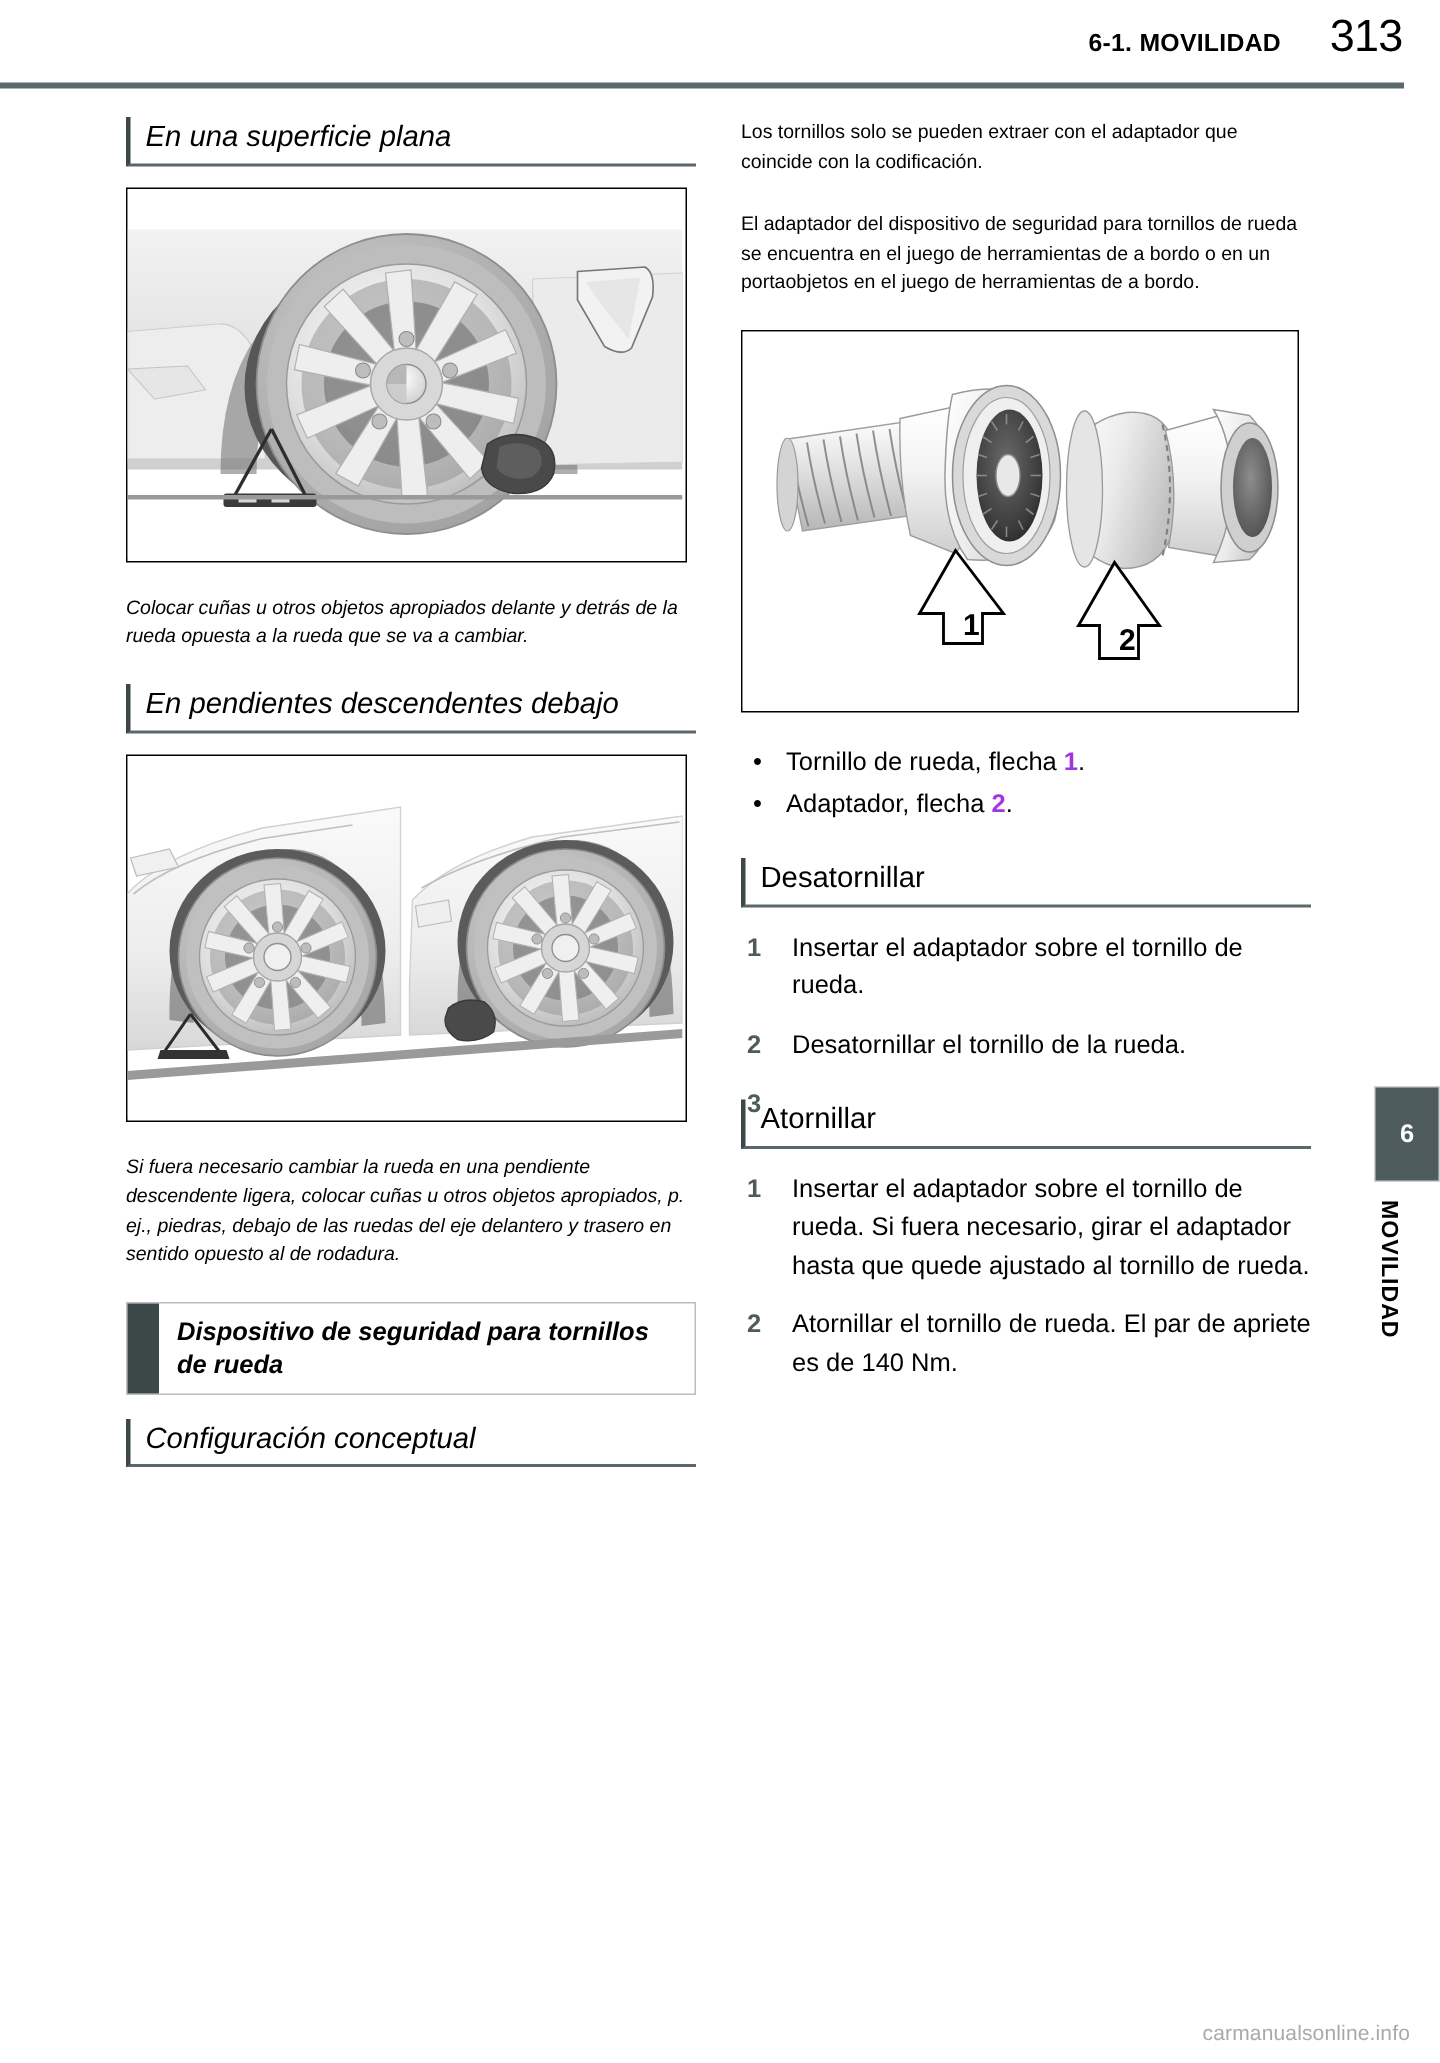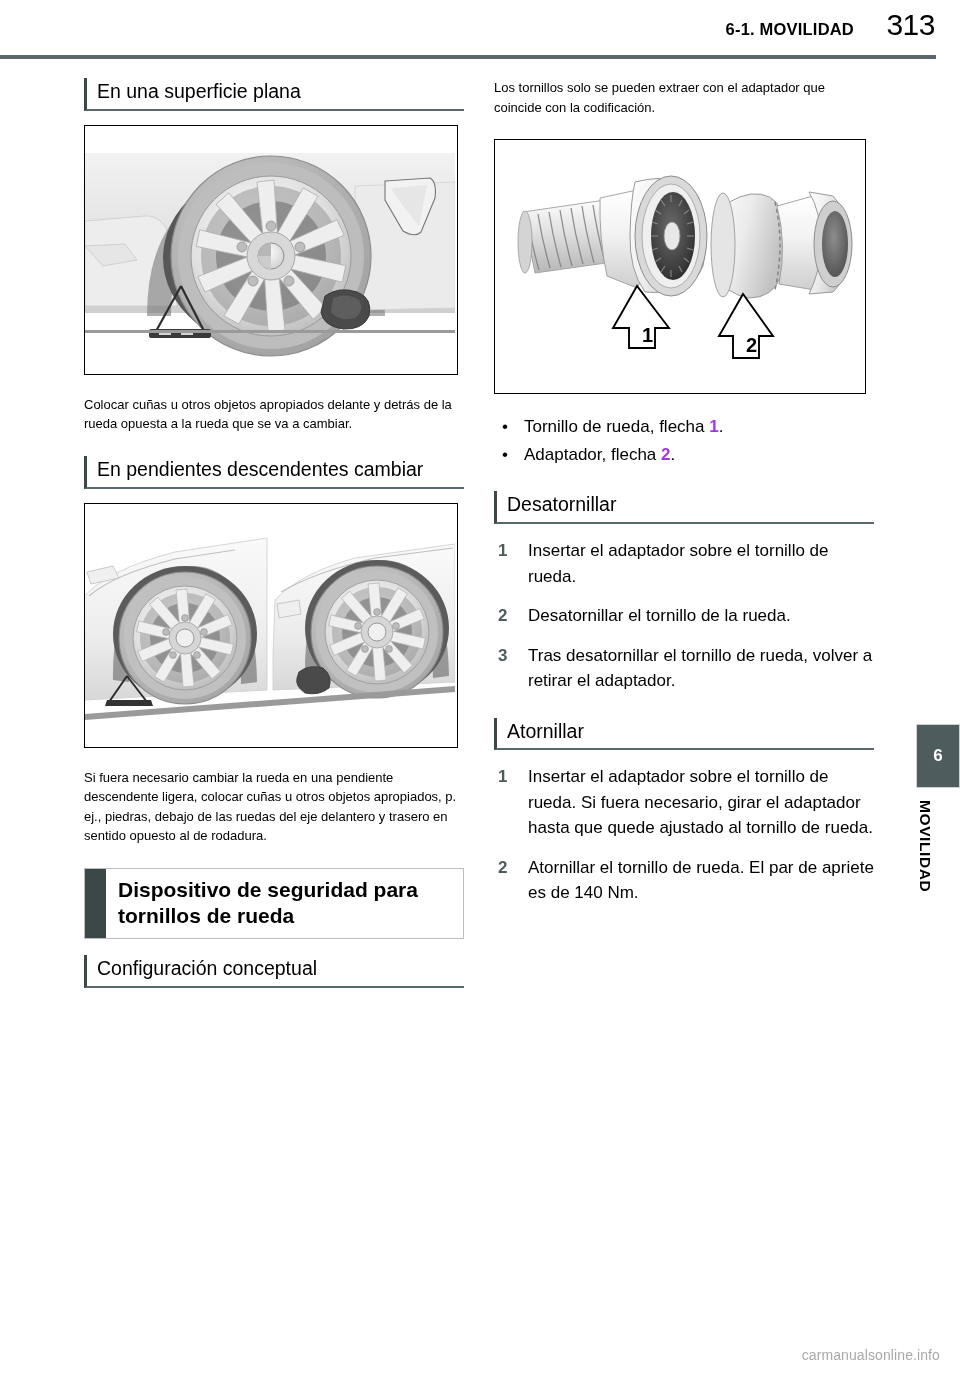--- a/index.html
+++ b/index.html
@@ -52,21 +52,21 @@
     height: 4px;
     background: #5b686b;
   }
 
   
   .column {
     position: absolute;
     top: 78px;
     width: 380px;
   }
-  .col-left  { left: 84px; }
+  .col-left  { left: 84px; font-style: italic; }
   .col-right { left: 494px; }
 
   
   .sec-head {
     position: relative;
     border-left: 3px solid #3c4748;
     border-bottom: 2px solid #5b686b;
     padding: 2px 0 5px 10px;
     margin: 0 0 14px 0;
     font-size: 19.5px;
@@ -86,21 +86,21 @@
     box-sizing: border-box;
   }
   .box-head-bar {
     width: 21px;
     flex: 0 0 21px;
     background: #3c4748;
   }
   .box-head-text {
     flex: 1 1 auto;
     padding: 8px 6px 8px 12px;
-    font-size: 21px;
+    font-size: 17px;
     font-weight: bold;
     line-height: 1.28;
     display: flex;
     align-items: center;
   }
 
   
   .body-text {
     font-size: 13px;
     line-height: 1.50;
@@ -336,21 +336,21 @@
 
         <path d="M240 170 Q254 160 272 166 Q288 172 284 190 Q278 204 258 203 Q238 200 236 186 Z" fill="#4a4a4a" stroke="#3a3a3a" stroke-width="1"></path>
         <path d="M248 172 Q262 166 274 174 Q280 184 270 192 Q254 196 246 186 Z" fill="#5e5e5e"></path>
 
         <rect x="0" y="204" width="370" height="3" fill="#9a9a9a"></rect>
       </svg>
     </div>
 
     <p class="body-text">Colocar cuñas u otros objetos apropiados delante y detrás de la rueda opuesta a la rueda que se va a cambiar.</p>
 
-    <h2 class="sec-head">En pendientes descendentes cambiar</h2>
+    <h2 class="sec-head">En pendientes descendentes debajo</h2>
 
     <div class="figure fig-slope">
       <svg width="370" height="241" viewBox="0 0 370 241">
         <defs>
           <linearGradient id="bodyg2" x1="0" y1="0" x2="0" y2="1">
             <stop offset="0" stop-color="#fafafa"></stop>
             <stop offset="0.6" stop-color="#ededed"></stop>
             <stop offset="1" stop-color="#d8d8d8"></stop>
           </linearGradient>
           <radialGradient id="rimg2" cx="0.42" cy="0.36" r="0.72">
@@ -504,20 +504,21 @@
     <h2 class="sec-head">Configuración conceptual</h2>
 
 
   </div>
 
   <div class="column col-right">
 
     <p class="body-text">Los tornillos solo se pueden extraer con el adaptador que coincide con la codificación.</p>
 
 
+    <p class="body-text">El adaptador del dispositivo de seguridad para tornillos de rueda se encuentra en el juego de herramientas de a bordo o en un portaobjetos en el juego de herramientas de a bordo.</p>
 
     <div class="figure fig-bolt">
       <svg width="368" height="251" viewBox="0 0 368 251">
         <defs>
           <linearGradient id="metal1" x1="0" y1="0" x2="0" y2="1">
             <stop offset="0" stop-color="#ffffff"></stop>
             <stop offset="0.45" stop-color="#f2f2f2"></stop>
             <stop offset="1" stop-color="#cfcfcf"></stop>
           </linearGradient>
           <linearGradient id="metal2" x1="0" y1="0" x2="1" y2="0.4">
@@ -627,21 +628,21 @@
     <h2 class="sec-head">Desatornillar</h2>
 
     <ol class="steps">
       <li>
         <span class="num">1</span><span>Insertar el adaptador sobre el tornillo de rueda.</span>
       </li>
       <li>
         <span class="num">2</span><span>Desatornillar el tornillo de la rueda.</span>
       </li>
       <li>
-        <span class="num">3</span><span>Tras desatornillar el tornillo de rueda, volver a retirar el adaptador.</span>
+        <span class="num">3</span>
       </li>
     </ol>
 
     <h2 class="sec-head">Atornillar</h2>
 
     <ol class="steps">
       <li>
         <span class="num">1</span><span>Insertar el adaptador sobre el tornillo de rueda. Si fuera necesario, girar el adaptador hasta que quede ajustado al tornillo de rueda.</span>
       </li>
       <li>

